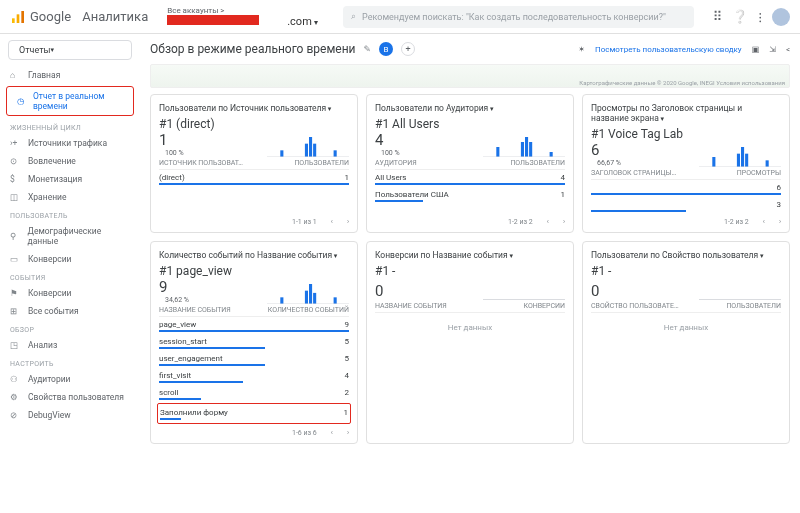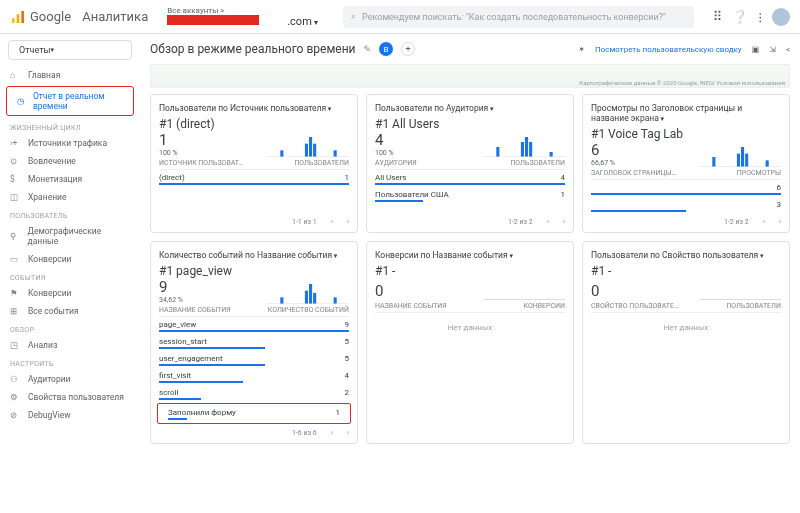--- a/index.html
+++ b/index.html
@@ -30,29 +30,29 @@
 .tb-right { margin-left: auto; display: flex; align-items: center; gap: 10px; font-size: 8px; color: #5f6368; }
 .mapstrip { height: 24px; background: linear-gradient(#f6faf6, #eef4ee); border-radius: 2px; border: 1px solid #eee; position: relative; margin-bottom: 6px; }
 .mapfoot { position: absolute; right: 4px; bottom: 1px; font-size: 6px; color: #9aa0a6; }
 .grid { display: grid; grid-template-columns: repeat(3, 1fr); gap: 8px; }
 .card { border: 1px solid #e0e0e0; border-radius: 4px; padding: 8px 8px 6px; background: #fff; font-size: 8px; color: #5f6368; display: flex; flex-direction: column; }
 .card-title { color: #3c4043; font-size: 8.5px; margin-bottom: 4px; }
 .card-title .dd::after { content: ' ▾'; font-size: 7px; }
 .kpi-label { font-size: 12px; color: #3c4043; }
 .kpi-row { display: flex; align-items: flex-end; justify-content: space-between; }
 .kpi-num { font-size: 15px; color: #3c4043; margin-top: 0; }
-.kpi-pct { font-size: 7px; color: #5f6368; }
+.kpi-pct { font-size: 7px; color: #5f6368; margin-left: 6px; }
 .spark { width: 82px; height: 22px; }
 .cols { display: flex; justify-content: space-between; font-size: 7px; color: #80868b; padding: 2px 0 2px; border-bottom: 1px solid #eee; }
 .row { display: flex; justify-content: space-between; font-size: 8px; color: #3c4043; padding: 3px 0; }
 .bar-under { height: 2px; background: #1a73e8; margin-top: -2px; margin-bottom: 2px; }
 .redact-bar { background: #e2291f; height: 10px; }
 .pager { display: flex; justify-content: flex-end; align-items: center; gap: 14px; font-size: 7px; color: #80868b; margin-top: auto; padding-top: 4px; }
 .nodata { text-align: center; color: #9aa0a6; font-size: 8px; padding: 10px 0; }
-.hilite { border: 1.5px solid #e2291f; border-radius: 2px; padding: 1px 10px; margin: 1px -2px; }
+.hilite { border: 1.5px solid #e2291f; border-radius: 2px; padding: 1px 2px; margin: 1px -2px; }
 a { color: #1a73e8; text-decoration: none; }
 </style>
 </head>
 <body>
 
 <div class="header">
   <div class="logo">
     <svg class="logo-icon" viewBox="0 0 24 24">
         <rect x="3" y="14" width="4" height="7" fill="#fbbc04"></rect>
         <rect x="10" y="8" width="4" height="13" fill="#f9ab00"></rect>

